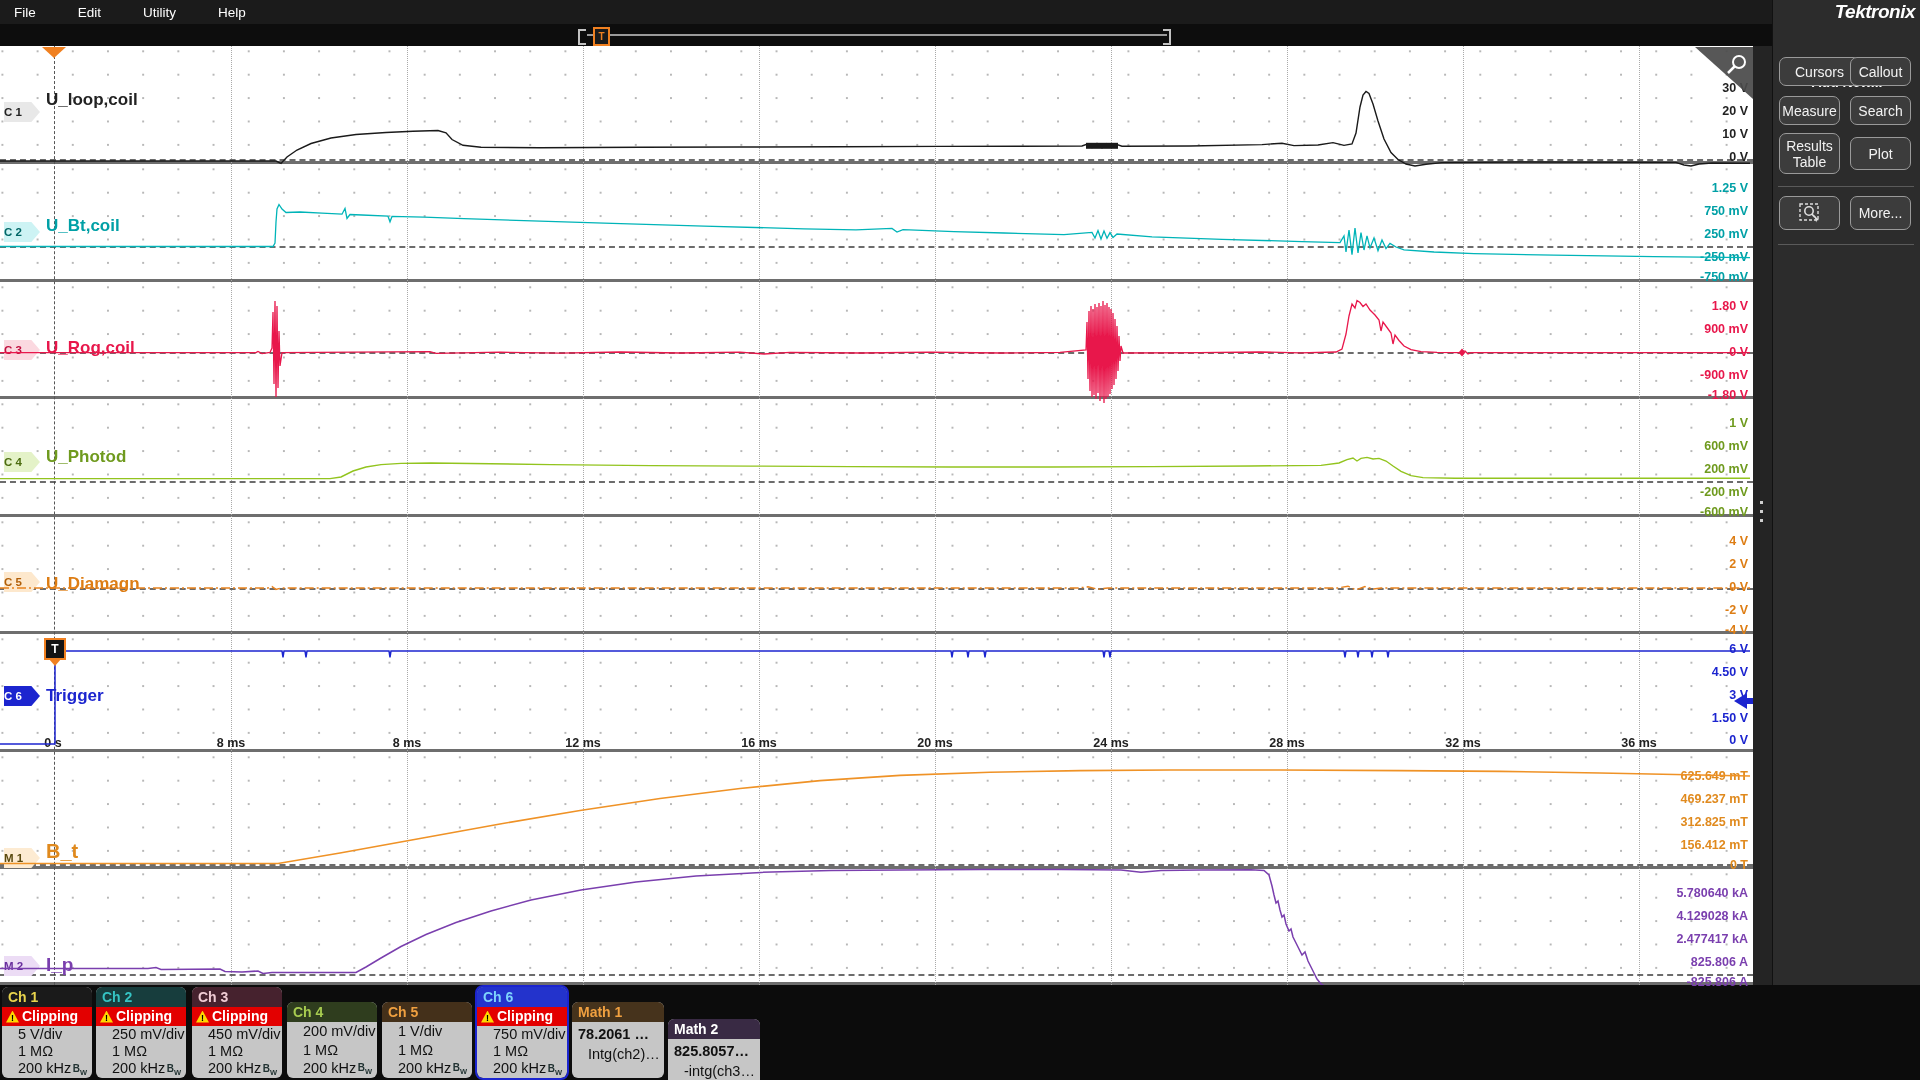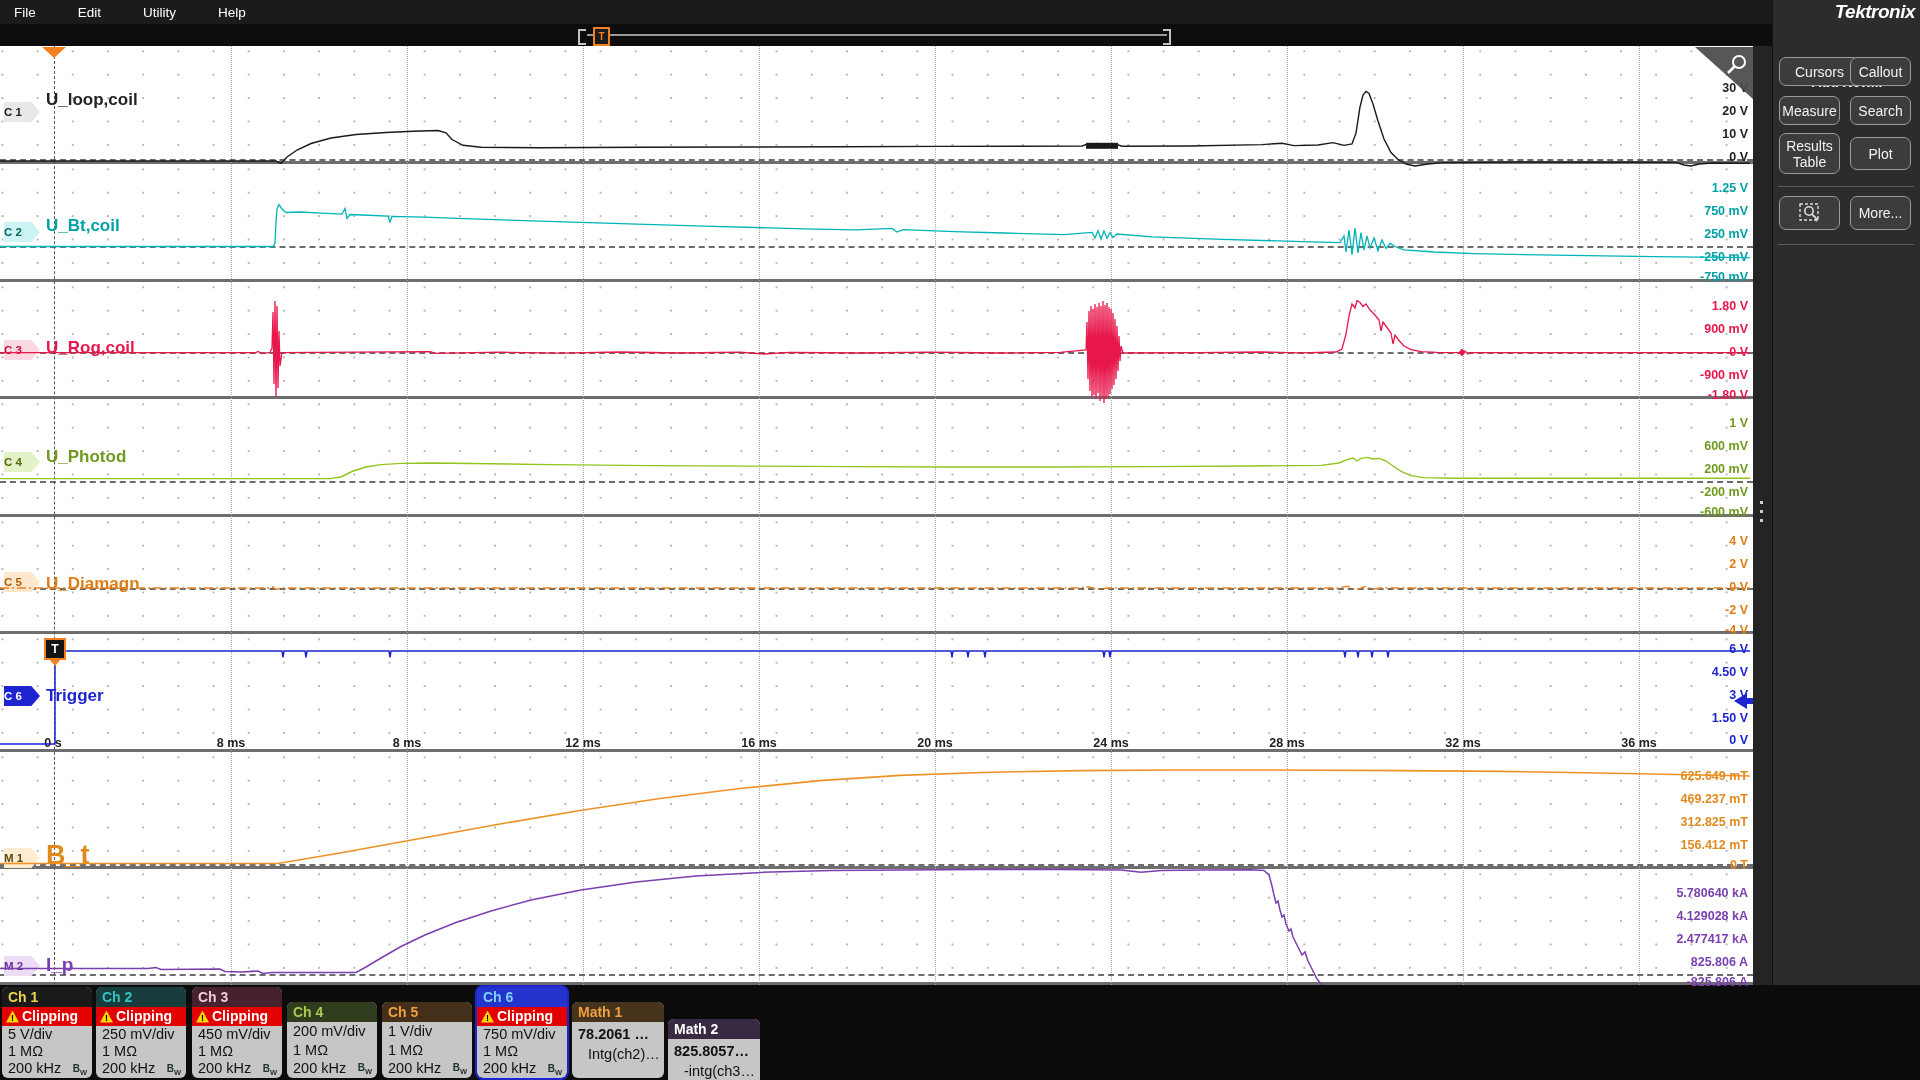--- a/index.html
+++ b/index.html
@@ -60,21 +60,21 @@
         font-size:14px;display:flex;align-items:center;justify-content:center;text-align:center;line-height:16px;box-sizing:border-box;}
   .sep{position:absolute;left:5px;width:136px;height:1px;background:#5a5a5a;}
   
   .bottom{position:absolute;left:0;top:985px;width:1920px;height:95px;background:#0c0c0c;}
   .badge{position:absolute;background:#c6c6c6;border-radius:6px;overflow:hidden;font-size:14.5px;color:#111;}
   .bhead{height:20px;font-size:14px;font-weight:bold;line-height:20px;padding-left:6px;}
   .bclip{height:19px;background:#e30000;color:#fff;font-weight:bold;font-size:14px;line-height:19px;padding-left:4px;
          display:flex;align-items:center;gap:3px;}
   .warn{display:inline-block;width:13px;height:12px;background:#ffd800;clip-path:polygon(50% 0,100% 100%,0 100%);
         color:#000;font-size:9px;font-weight:bold;text-align:center;line-height:14px;}
-  .brow{height:17px;line-height:17px;padding-left:6px;position:relative;}
+  .brow{height:17px;line-height:17px;padding-left:16px;position:relative;}
   .badge.short .brow{height:18.5px;line-height:18.5px;}
   .bw{position:absolute;right:5px;top:0;font-size:10px;font-weight:bold;color:#233;}
   .bw sub{font-size:7.5px;}
   .mval{font-weight:bold;height:22px;line-height:24px;padding-left:6px;}
   .mexpr{height:20px;line-height:20px;padding-left:16px;}
 </style>
 </head>
 <body>
 
 <div class="screen">
@@ -169,21 +169,21 @@
     </div>
 
     <div class="slice" style="top:706px;height:117px">
       <div class="zline" style="top:112px"></div>
       <span class="lbl tm1" style="top:17px">625.649 mT</span>
       <span class="lbl tm1" style="top:40px">469.237 mT</span>
       <span class="lbl tm1" style="top:63px">312.825 mT</span>
       <span class="lbl tm1" style="top:86px">156.412 mT</span>
       <span class="lbl tm1" style="top:106px">0 T</span>
       <div class="cbadge bm1" style="top:96px">M 1</div>
-      <div class="cname tm1" style="top:88px;font-size:27px">B_t</div>
+      <div class="cname tm1" style="top:88px;font-size:20px">B_t</div>
     </div>
 
     <div class="slice" style="top:823px;height:116px">
       <div class="zline" style="top:105px"></div>
       <span class="lbl tm2" style="top:17px">5.780640 kA</span>
       <span class="lbl tm2" style="top:40px">4.129028 kA</span>
       <span class="lbl tm2" style="top:63px">2.477417 kA</span>
       <span class="lbl tm2" style="top:86px">825.806 A</span>
       <span class="lbl tm2" style="top:106px">-825.806 A</span>
       <div class="cbadge bm2" style="top:87px">M 2</div>

